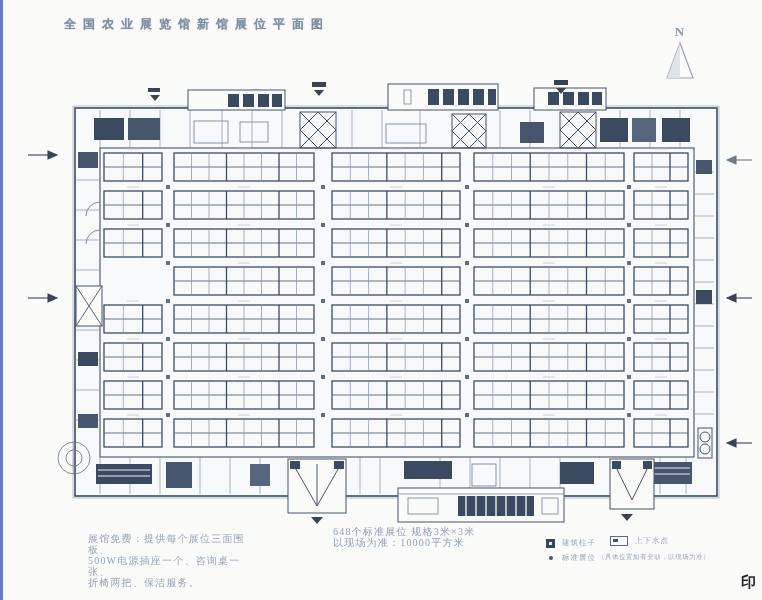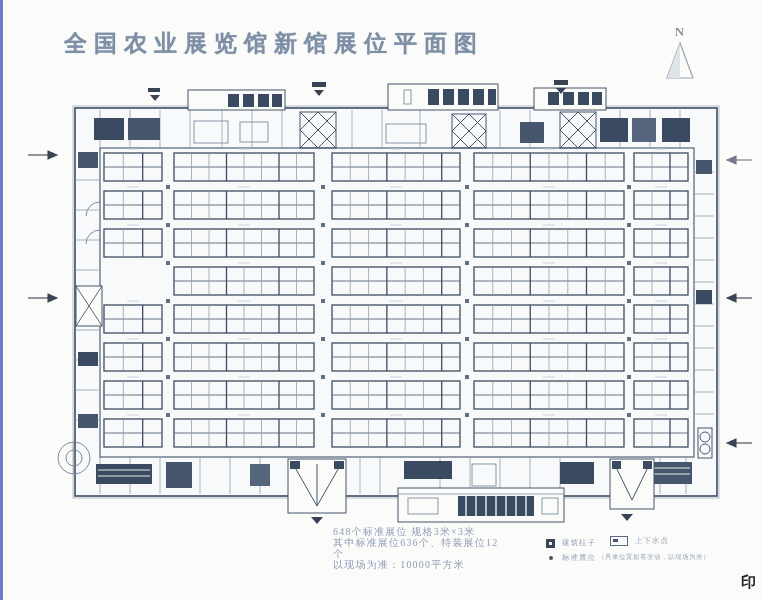--- a/index.html
+++ b/index.html
@@ -3,22 +3,22 @@
 <meta charset="utf-8">
 <style>
   html,body{margin:0;padding:0;}
   .page{
     position:relative;width:762px;height:600px;overflow:hidden;
     background:#fbfbfa;
     font-family:"Liberation Serif","DejaVu Serif",serif;
   }
   .scan-edge{position:absolute;left:0;top:0;width:3px;height:100%;background:#4a5bc0;opacity:.8;}
   .title{
-    position:absolute;left:64px;top:28px;
-    font-size:23px;font-weight:bold;letter-spacing:7px;
+    position:absolute;left:64px;top:16px;
+    font-size:12px;font-weight:bold;letter-spacing:7px;
     color:#7e8fa5;text-shadow:0 0 1px #9aa8ba;text-align:center;
   }
   .compass{position:absolute;left:658px;top:24px;width:44px;text-align:center;}
   .compass-n{font-size:13px;color:#8b95a3;font-weight:bold;letter-spacing:1px;}
   .plan-svg{position:absolute;left:0;top:0;}
   .notes{position:absolute;font-size:10px;line-height:11px;color:#97a3b8;letter-spacing:1.2px;}
   .notes-left{left:88px;top:533px;width:170px;}
   .notes-center{left:333px;top:526px;width:170px;color:#8e9cb8;}
   .legend{position:absolute;left:498px;top:538px;width:230px;font-size:7.5px;color:#97a3b8;letter-spacing:1px;}
   .legend-row{display:flex;align-items:center;margin-bottom:5px;padding-left:48px;}
@@ -517,24 +517,28 @@
         <rect x="627" y="185" width="4" height="4" fill="#3c4d63" opacity="0.8"></rect>
         <rect x="627" y="223" width="4" height="4" fill="#3c4d63" opacity="0.8"></rect>
         <rect x="627" y="261" width="4" height="4" fill="#3c4d63" opacity="0.8"></rect>
         <rect x="627" y="299" width="4" height="4" fill="#3c4d63" opacity="0.8"></rect>
         <rect x="627" y="337" width="4" height="4" fill="#3c4d63" opacity="0.8"></rect>
         <rect x="627" y="375" width="4" height="4" fill="#3c4d63" opacity="0.8"></rect>
         <rect x="627" y="413" width="4" height="4" fill="#3c4d63" opacity="0.8"></rect>
       </g>
   </svg>
 
+  <div class="notes notes-left">
+    <div>展馆免费：提供每个展位三面围板、</div>
+    <div>500W电源插座一个、咨询桌一张、</div>
+    <div>折椅两把、保洁服务。</div>
+  </div>
 
   <div class="notes notes-center">
     <div>648个标准展位 规格3米×3米</div>
-    <div>其中标准展位636个、特装展位12个</div>
     <div>以现场为准：10000平方米</div>
   </div>
 
   <div class="legend">
     <div class="legend-row">
       <span class="lg-col">
           <i></i>
         </span>
       <span>建筑柱子</span>
       <span class="legend-col2" style="top:-2px;">

